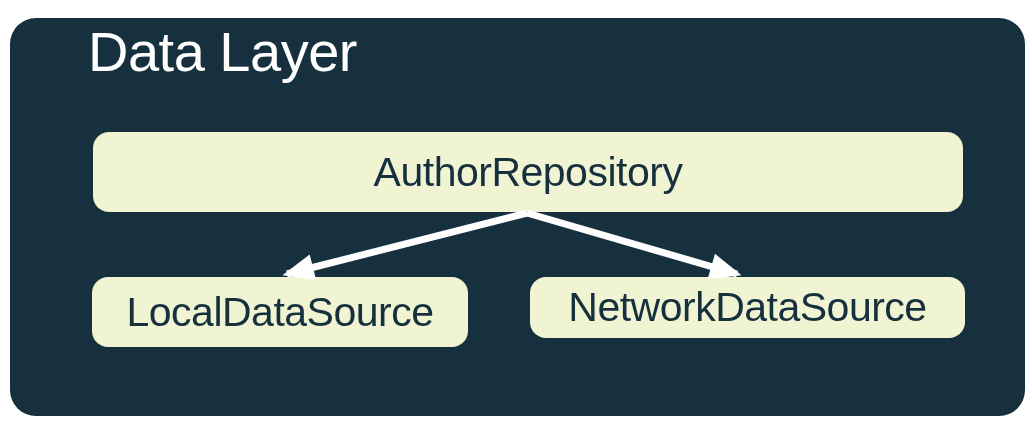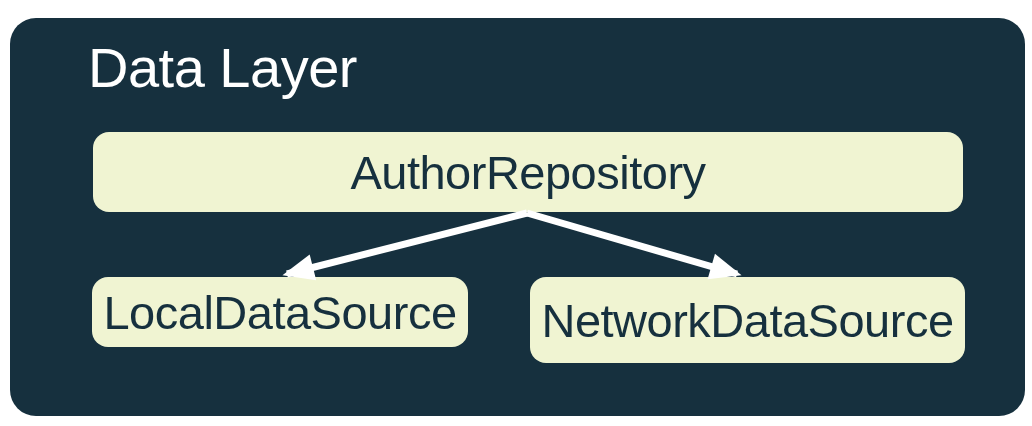--- a/index.html
+++ b/index.html
@@ -19,43 +19,43 @@
     left: 10px;
     top: 18px;
     width: 1015px;
     height: 398px;
     background: #16303E;
     border-radius: 26px;
   }
   .title {
     position: absolute;
     left: 88px;
-    top: 36px;
+    top: 20px;
     font-size: 56px;
     line-height: 1.15;
     font-weight: 400;
     color: #ffffff;
     letter-spacing: -0.5px;
     white-space: nowrap;
   }
   .node {
     position: absolute;
     background: #F0F4D2;
     border-radius: 16px;
     display: flex;
     align-items: center;
     justify-content: center;
     color: #16303E;
-    font-size: 47px;
+    font-size: 41px;
     letter-spacing: -0.5px;
     white-space: nowrap;
   }
   .node-author  { left: 93px;  top: 132px; width: 870px; height: 80px; }
   .node-local   { left: 92px;  top: 277px; width: 376px; height: 70px; }
-  .node-network { left: 530px; top: 277px; width: 435px; height: 86px; }
+  .node-network { left: 530px; top: 277px; width: 435px; height: 61px; }
   .edges {
     position: absolute;
     left: 0;
     top: 0;
     width: 1032px;
     height: 426px;
     pointer-events: none;
   }
   .edge-line {
     stroke: #ffffff;

